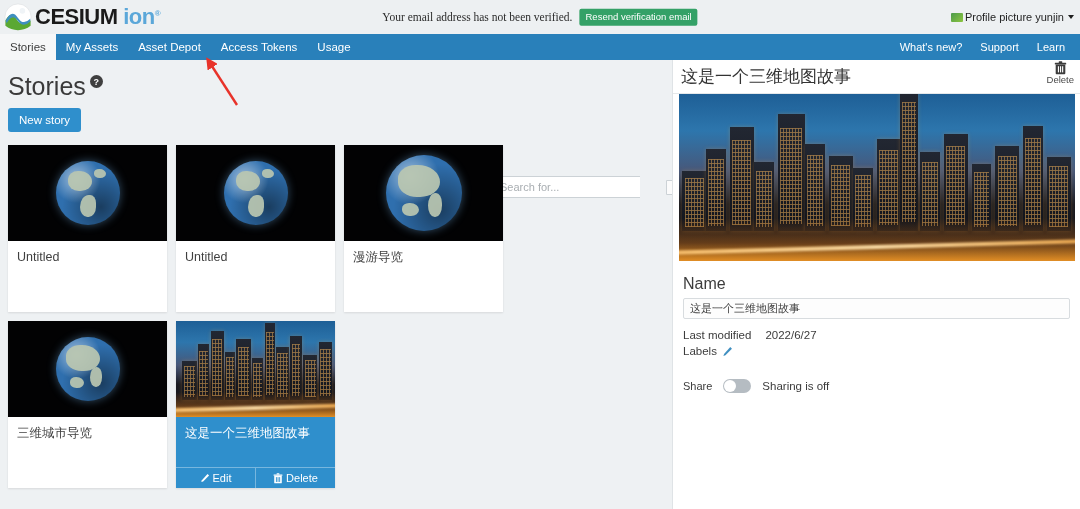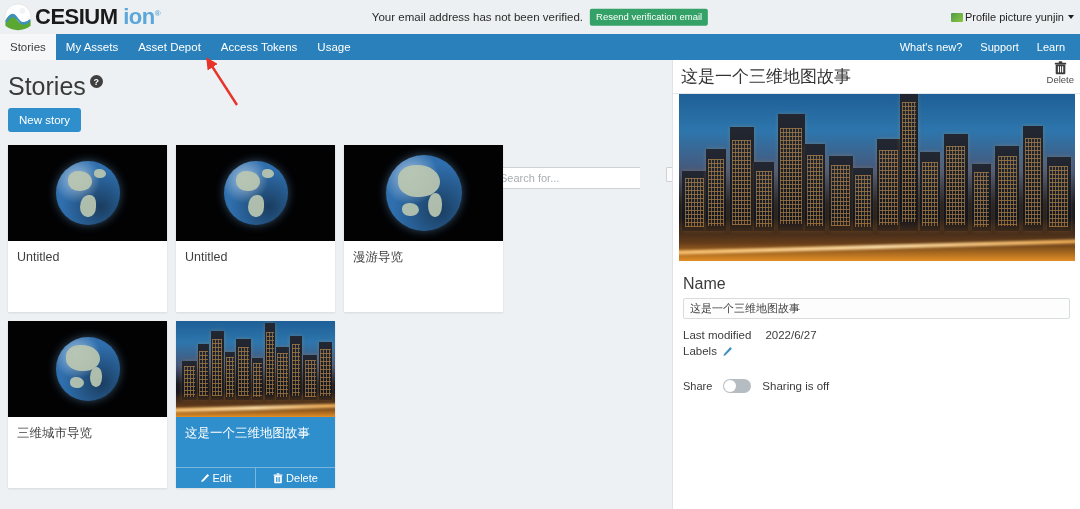--- a/index.html
+++ b/index.html
@@ -23,21 +23,21 @@
     font-size: 22px; font-weight: bold; letter-spacing: -0.5px;
     color: #1a1a1a; margin-left: 3px;
   }
   .logo-ion { color: #5ba7d9; font-weight: bold; }
   .logo-tm { font-size: 8px; vertical-align: super; color: #5ba7d9; }
 
   .verify-block {
     position: absolute; left: 50%; top: 50%; transform: translate(-50%, -50%);
     display: flex; align-items: center; gap: 7px; white-space: nowrap;
   }
-  .verify-text { font-size: 11.5px; color: #2b2b2b; }
+  .verify-text { font-size: 11.5px; color: #2b2b2b; font-family: Liberation Serif, serif; }
   .resend-btn {
     background: #34a167; color: #ffffff; font-size: 9.5px;
     padding: 3px 6px 4px; border: none; border-radius: 2px; cursor: pointer;
     line-height: 1;
   }
 
   .profile {
     position: absolute; right: 6px; top: 50%; transform: translateY(-50%);
     display: flex; align-items: center; gap: 2px; cursor: pointer;
   }
@@ -81,21 +81,21 @@
     align-items: center; justify-content: center; margin-left: 4px; margin-top: 1px;
     cursor: pointer; flex: none;
   }
   .newstory-btn {
     position: absolute; left: 8px; top: 48px;
     background: #2f8fcc; color: #fff; border: none; border-radius: 3px;
     font-size: 11.5px; padding: 6px 11px; cursor: pointer;
   }
   .search-wrap {
     position: absolute; left: 492px; top: 107px;
-    display: flex; align-items: flex-start; height: 40px; gap: 26px;
+    display: flex; align-items: center; height: 40px; gap: 26px;
   }
   .search-input {
     width: 148px; height: 22px; border: 1px solid #ccd2d6; border-right: none;
     border-radius: 3px 0 0 3px; background: #fff; font-size: 11px;
     padding: 0 7px; color: #333; outline: none;
     font-family: "Liberation Sans", sans-serif;
   }
   .search-input::placeholder { color: #a9aeb2; }
   .search-btn {
     width: 26px; border: 1px solid #ccd2d6; border-radius: 0 3px 3px 0;

